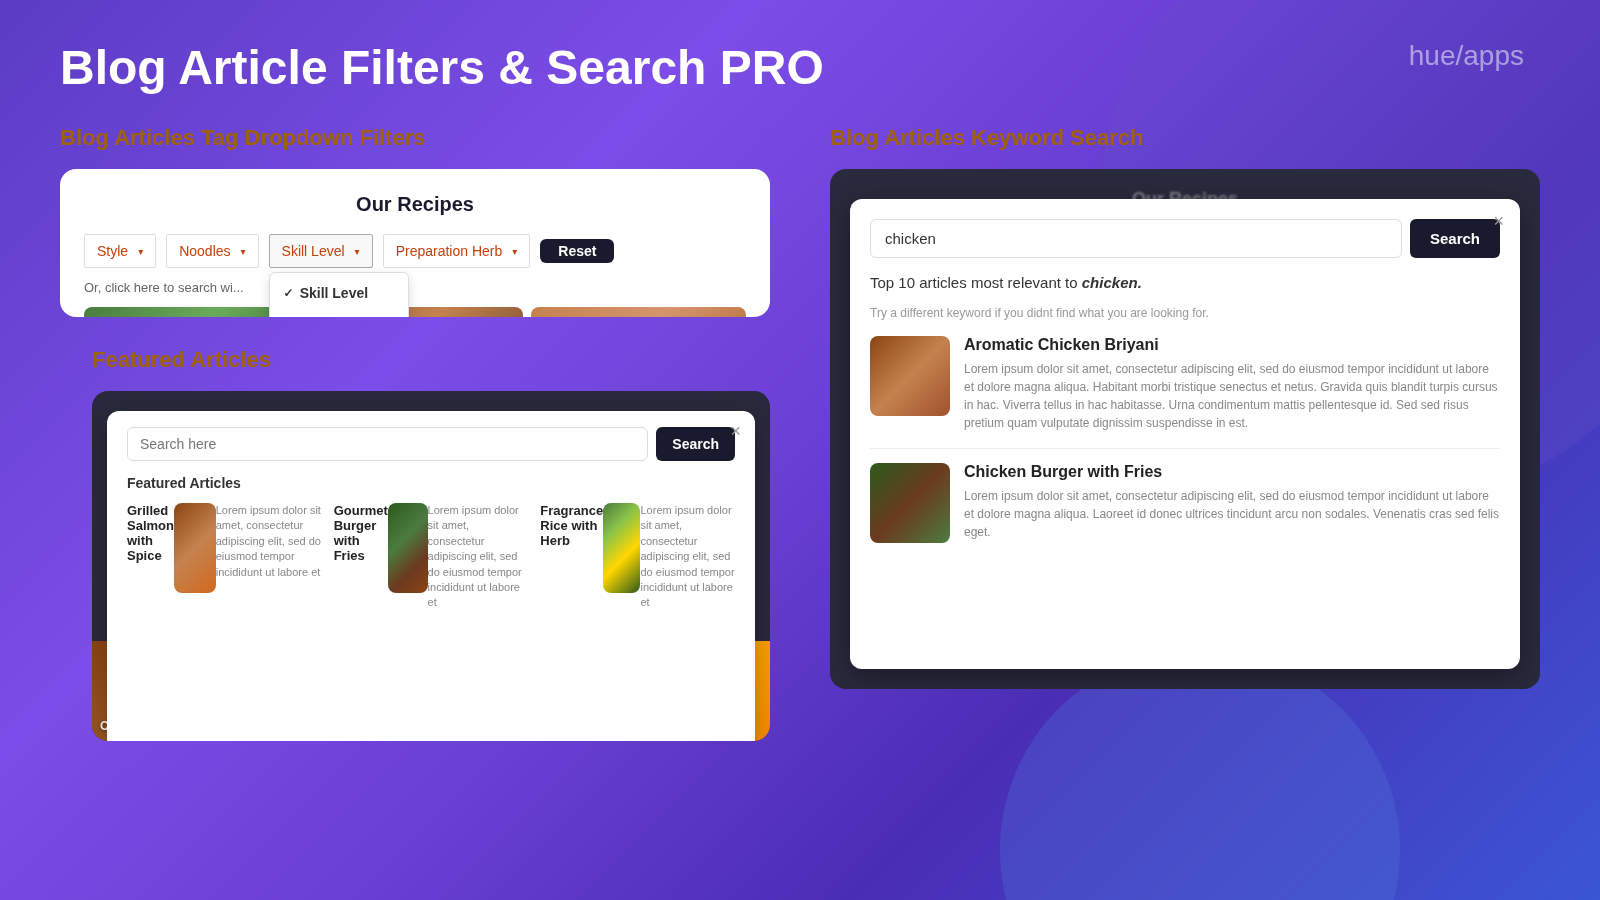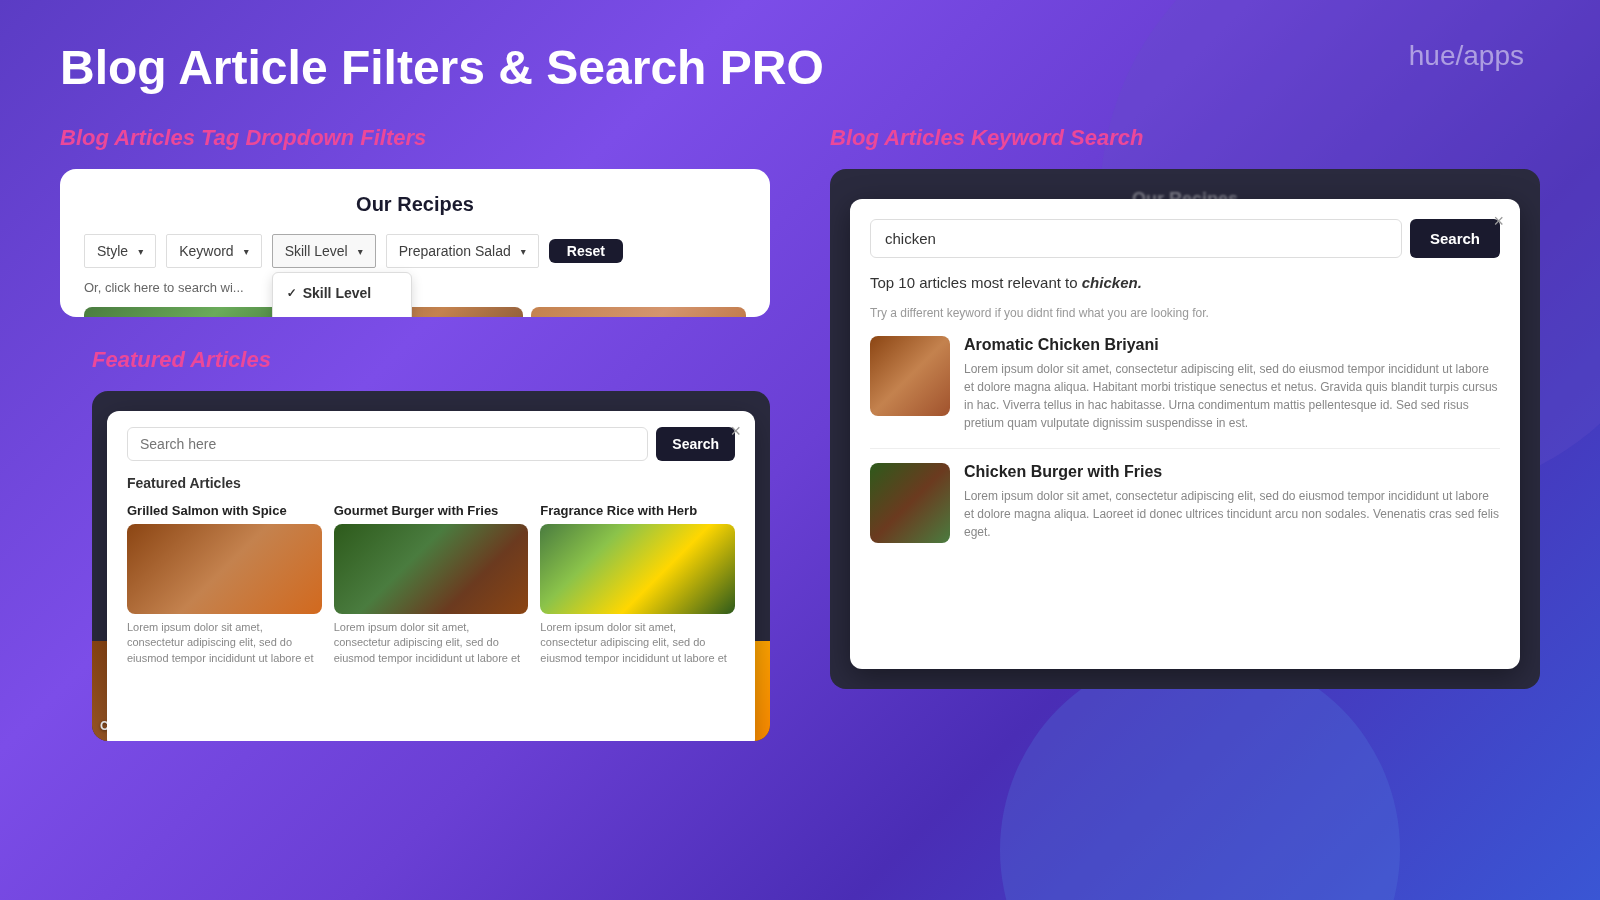--- a/index.html
+++ b/index.html
@@ -70,23 +70,22 @@
     .two-col {
       display: grid;
       grid-template-columns: 1fr 1fr;
       gap: 60px;
       margin-top: 10px;
     }
 
     .section-title {
       font-size: 22px;
       font-weight: 600;
-      color: #ec4899;
+      color: #a16207;
       margin-bottom: 18px;
-      font-style: italic;
     }
 
     
     .left-col {}
 
     
     .filters-card {
       background: white;
       border-radius: 16px;
       padding: 24px 24px 0 24px;
@@ -105,21 +104,21 @@
       display: flex;
       gap: 10px;
       align-items: center;
       margin-bottom: 12px;
     }
     .filter-select {
       border: 1px solid #ddd;
       border-radius: 2px;
       padding: 8px 12px;
       font-size: 14px;
-      color: #404040;
+      color: #c2410c;
       background: white;
       cursor: pointer;
       display: flex;
       align-items: center;
       gap: 6px;
       position: relative;
     }
     .dropdown-open {
       position: relative;
     }
@@ -248,21 +247,21 @@
       color: #333;
       margin-bottom: 12px;
     }
     .articles-grid {
       display: grid;
       grid-template-columns: repeat(3, 1fr);
       gap: 12px;
     }
     .article-card {
       display: flex;
-      flex-direction: column;
+      flex-direction: row;
     }
     .article-title-sm {
       font-size: 13px;
       font-weight: 700;
       color: #222;
       margin-bottom: 6px;
     }
     .article-img-box {
       width: 100%;
       height: 90px;
@@ -451,21 +450,21 @@
         <div class="card-title">Our Recipes</div>
 
         <div class="filter-row">
 
           <div class="filter-select">
             <span>Style</span>
             <span class="chevron">▾</span>
           </div>
 
           <div class="filter-select">
-            <span>Keyword</span>
+            <span>Noodles</span>
             <span class="chevron">▾</span>
           </div>
 
           <div class="dropdown-open">
             <div class="filter-select" style="border-color: #aaa; background: #f8f8f8;">
               <span>Skill Level</span>
               <span class="chevron">▾</span>
             </div>
             <div class="dropdown-menu">
               <div class="dropdown-item selected">
@@ -476,21 +475,21 @@
                 <span>Beginner</span>
               </div>
               <div class="dropdown-item">
                 
               </div>
 
             </div>
           </div>
 
           <div class="filter-select">
-            <span>Preparation Salad</span>
+            <span>Preparation Herb</span>
             <span class="chevron">▾</span>
           </div>
 
           <button class="reset-btn">Reset</button>
         </div>
 
         <div class="search-hint">Or, click here to search wi...</div>
 
         <div class="food-images-row">
           <div class="food-img-placeholder food-img-1"></div>

